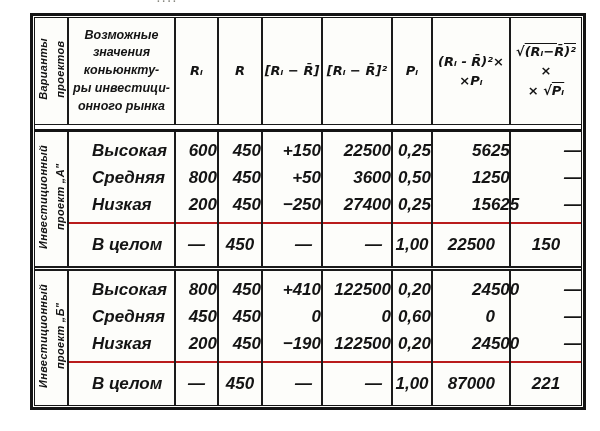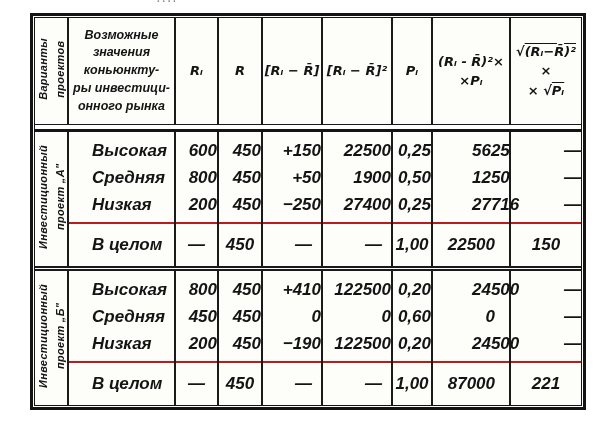--- a/index.html
+++ b/index.html
@@ -177,32 +177,32 @@
             <div class="ln ctr">450</div>
             <div class="ln ctr">450</div>
           </td>
           <td>
             <div class="ln rgt">+150</div>
             <div class="ln rgt">+50</div>
             <div class="ln rgt">−250</div>
           </td>
           <td>
             <div class="ln rgt">22500</div>
-            <div class="ln rgt">1900</div>
+            <div class="ln rgt">3600</div>
             <div class="ln rgt">27400</div>
           </td>
           <td>
             <div class="ln ctr">0,25</div>
             <div class="ln ctr">0,50</div>
             <div class="ln ctr">0,25</div>
           </td>
           <td>
             <div class="ln rgt14">5625</div>
             <div class="ln rgt14">1250</div>
-            <div class="ln rgt14">27716</div>
+            <div class="ln rgt14">15625</div>
           </td>
           <td>
             <div class="ln ctr">—</div>
             <div class="ln ctr">—</div>
             <div class="ln ctr">—</div>
           </td>
         </tr>
 
         <tr class="totalrow">
           <td class="name">В целом</td>

